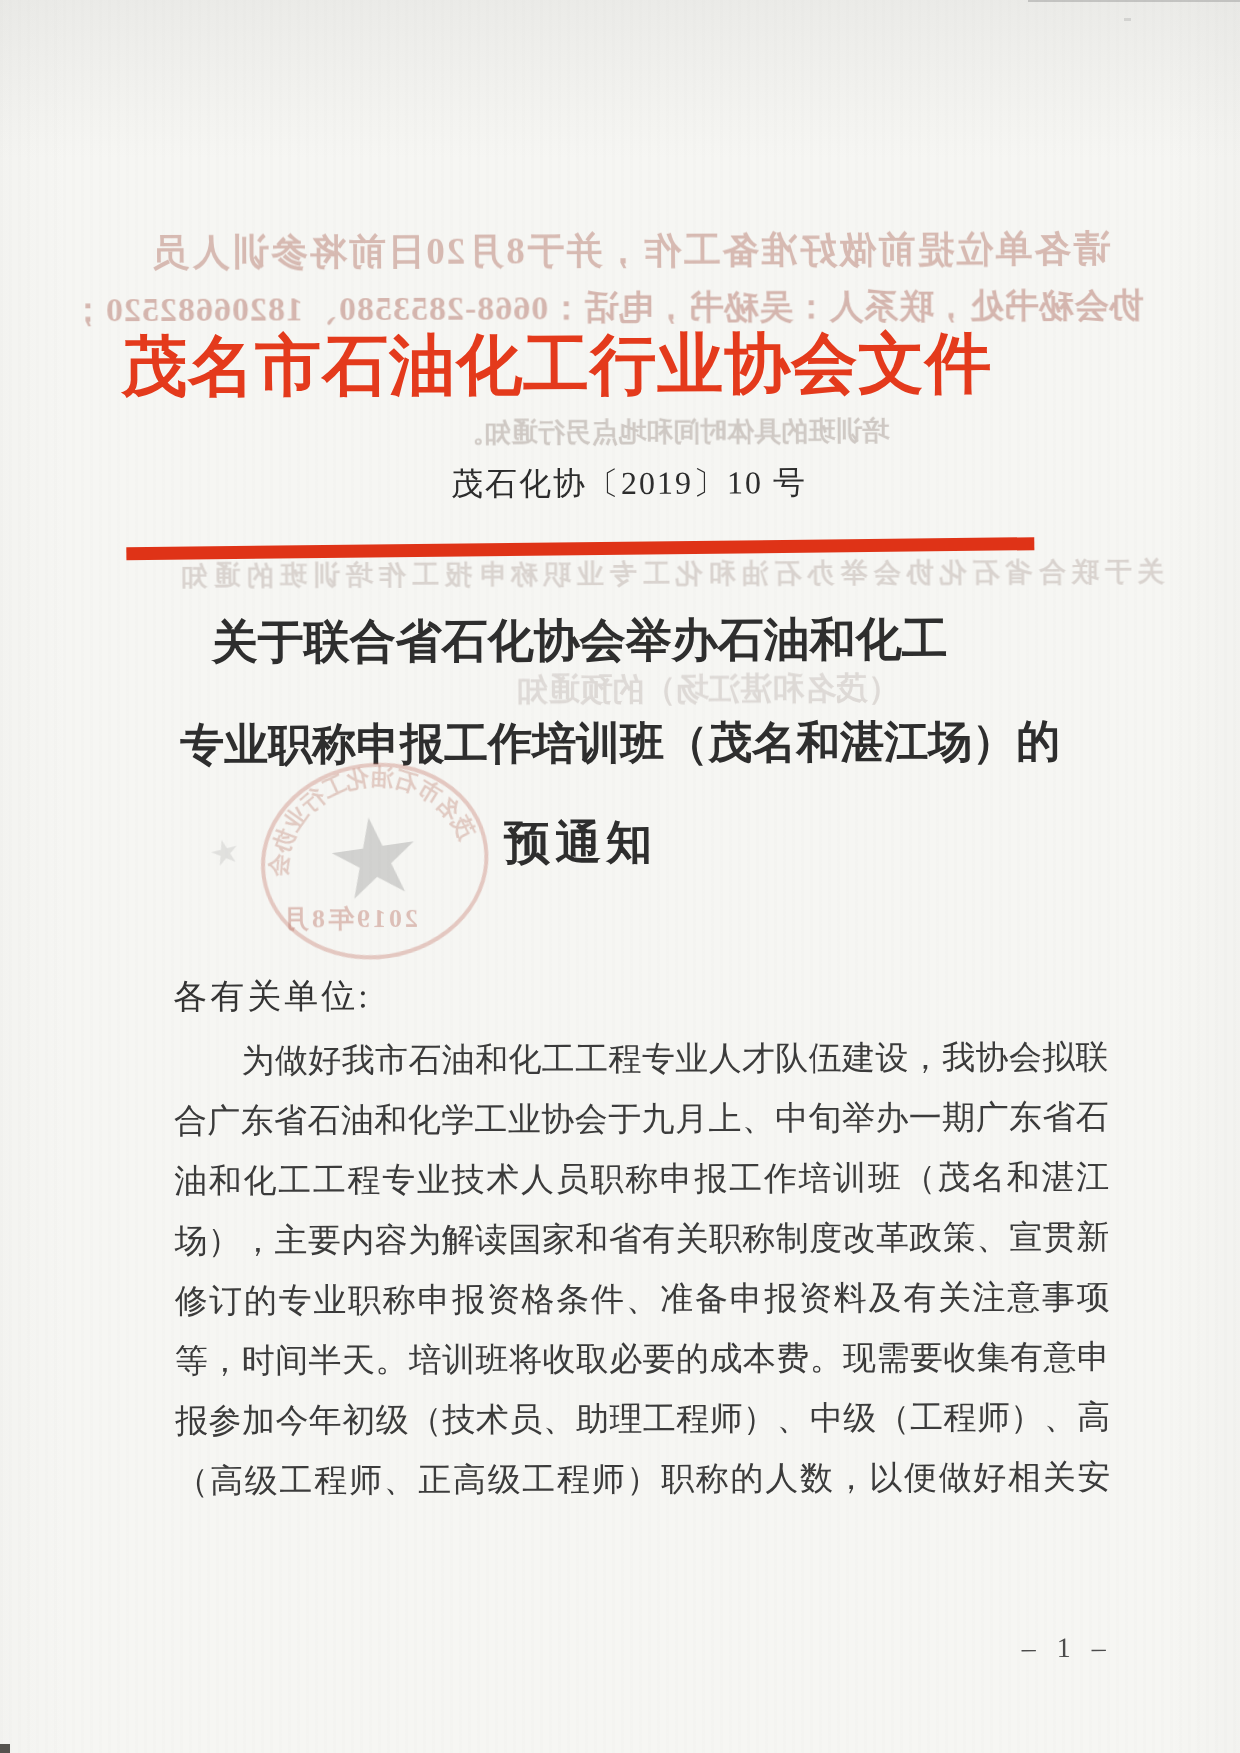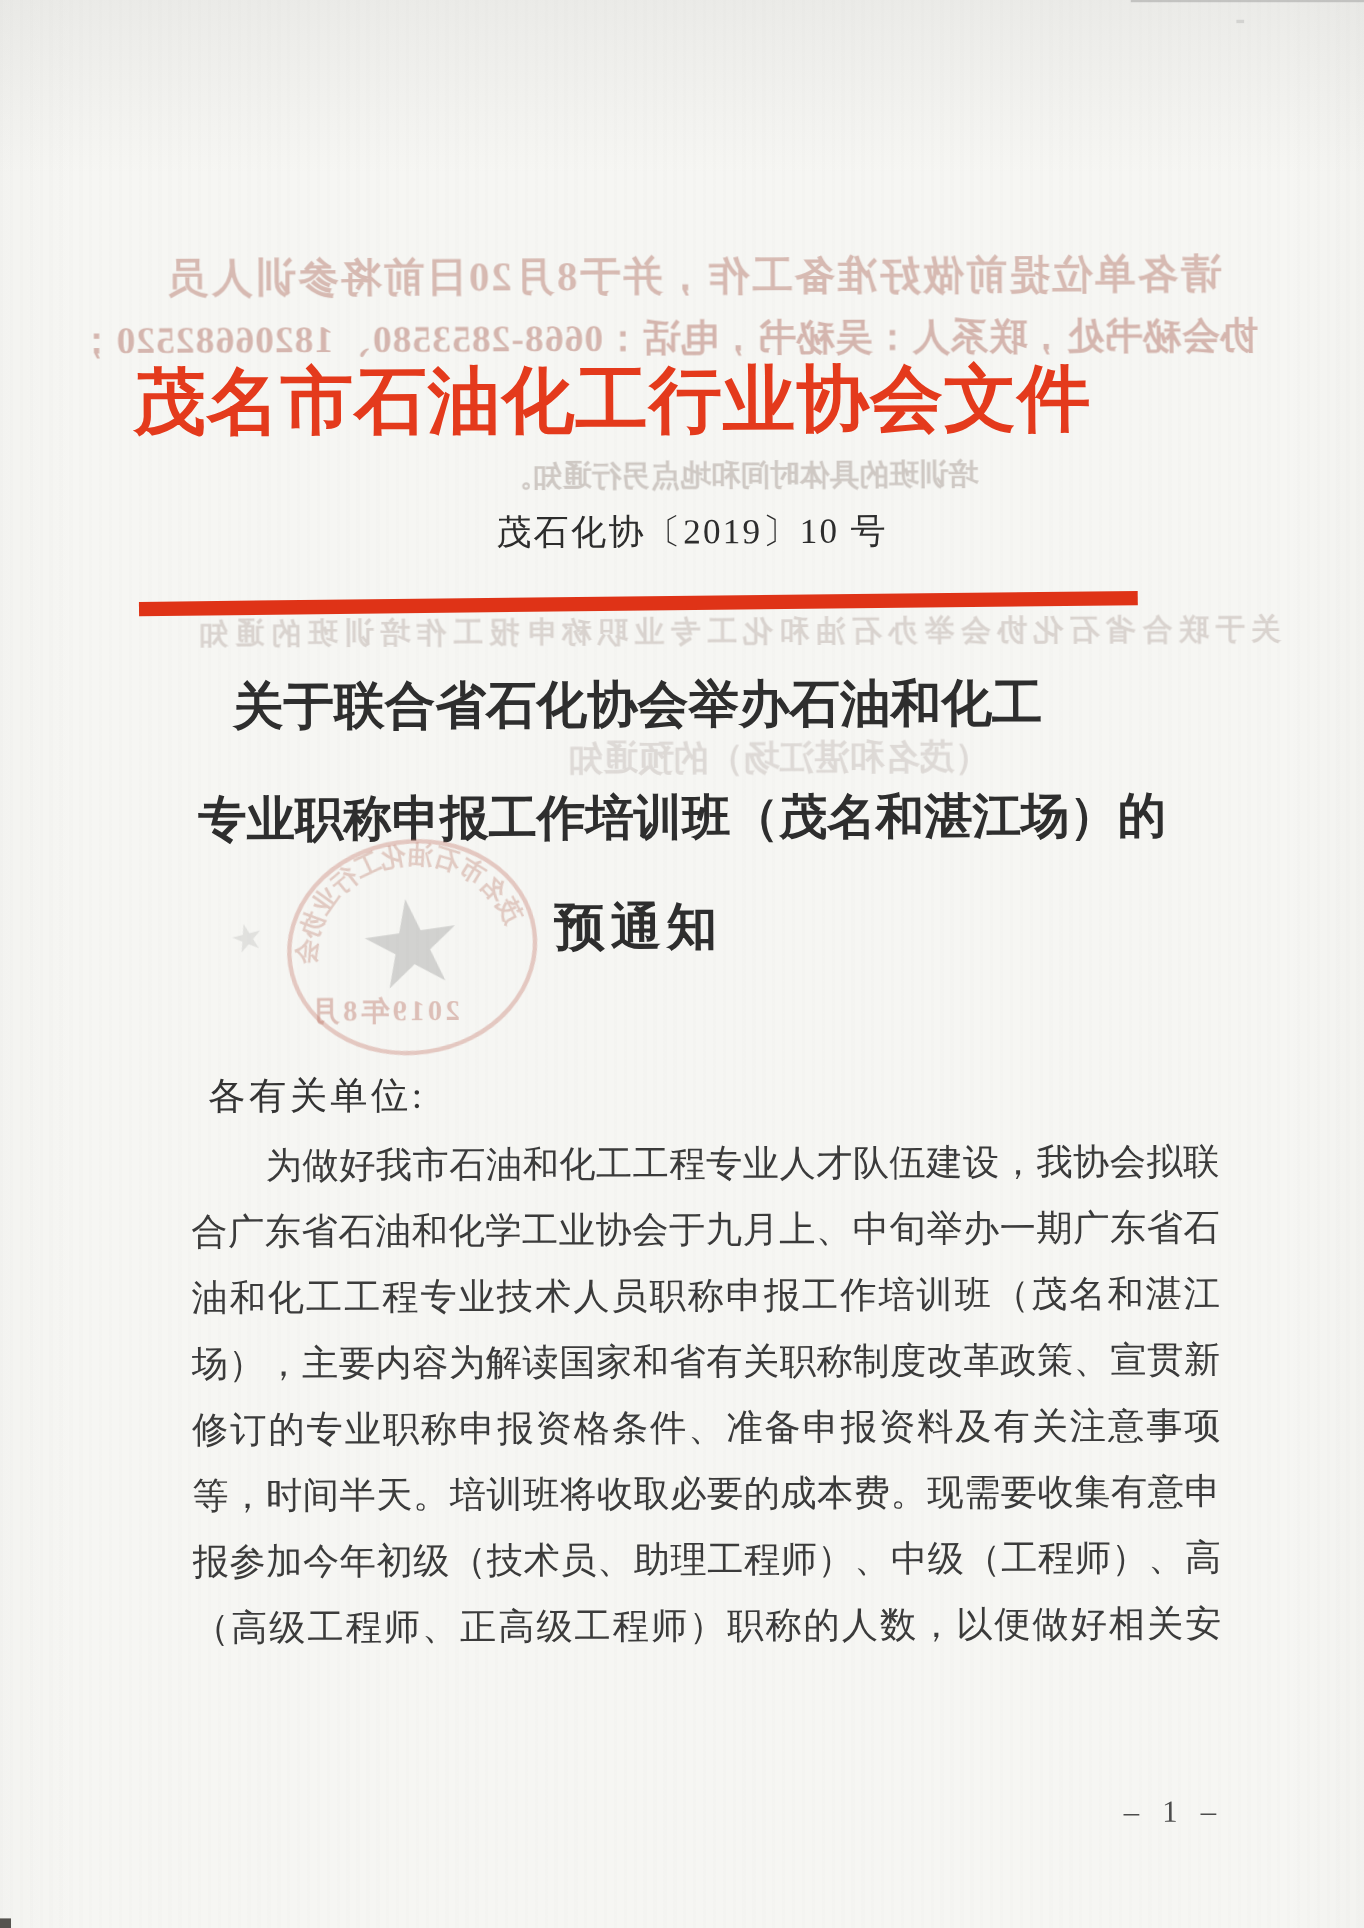--- a/index.html
+++ b/index.html
@@ -54,21 +54,21 @@
   }
   .doc-title{
     position:absolute;text-align:center;font-weight:700;color:#2e2e2e;white-space:nowrap;
   }
   .dt1{top:610px;left:140px;width:880px;font-size:46px;letter-spacing:0px;}
   .dt2{top:714px;left:110px;width:1020px;font-size:44px;}
   .dt3{top:812px;left:140px;width:880px;font-size:46px;letter-spacing:5px;}
 
   .salutation{
     position:absolute;top:972px;left:172px;
-    font-size:34px;color:#343434;letter-spacing:3px;margin-left:16px;
+    font-size:34px;color:#343434;letter-spacing:3px;
   }
   .body-block{
     position:absolute;top:1029px;left:172px;width:935px;
     font-size:33px;color:#3b3b3b;
   }
   .bline{
     height:60px;line-height:60px;text-align:justify;overflow:hidden;
   }
   .bline::after{content:"";display:inline-block;width:100%;height:0;}
   .bline.indent{text-indent:68px;}

